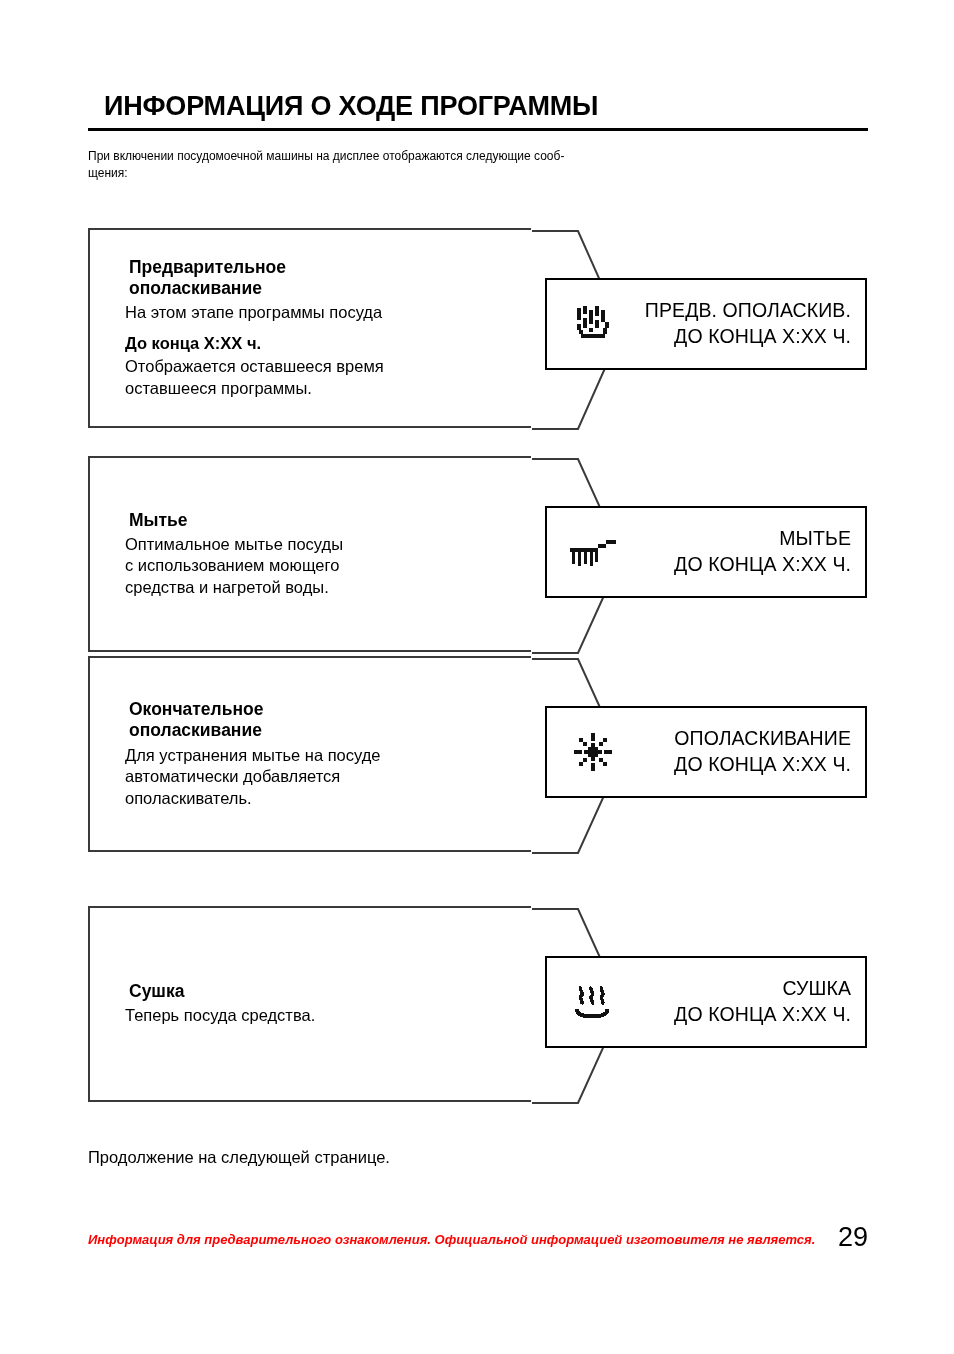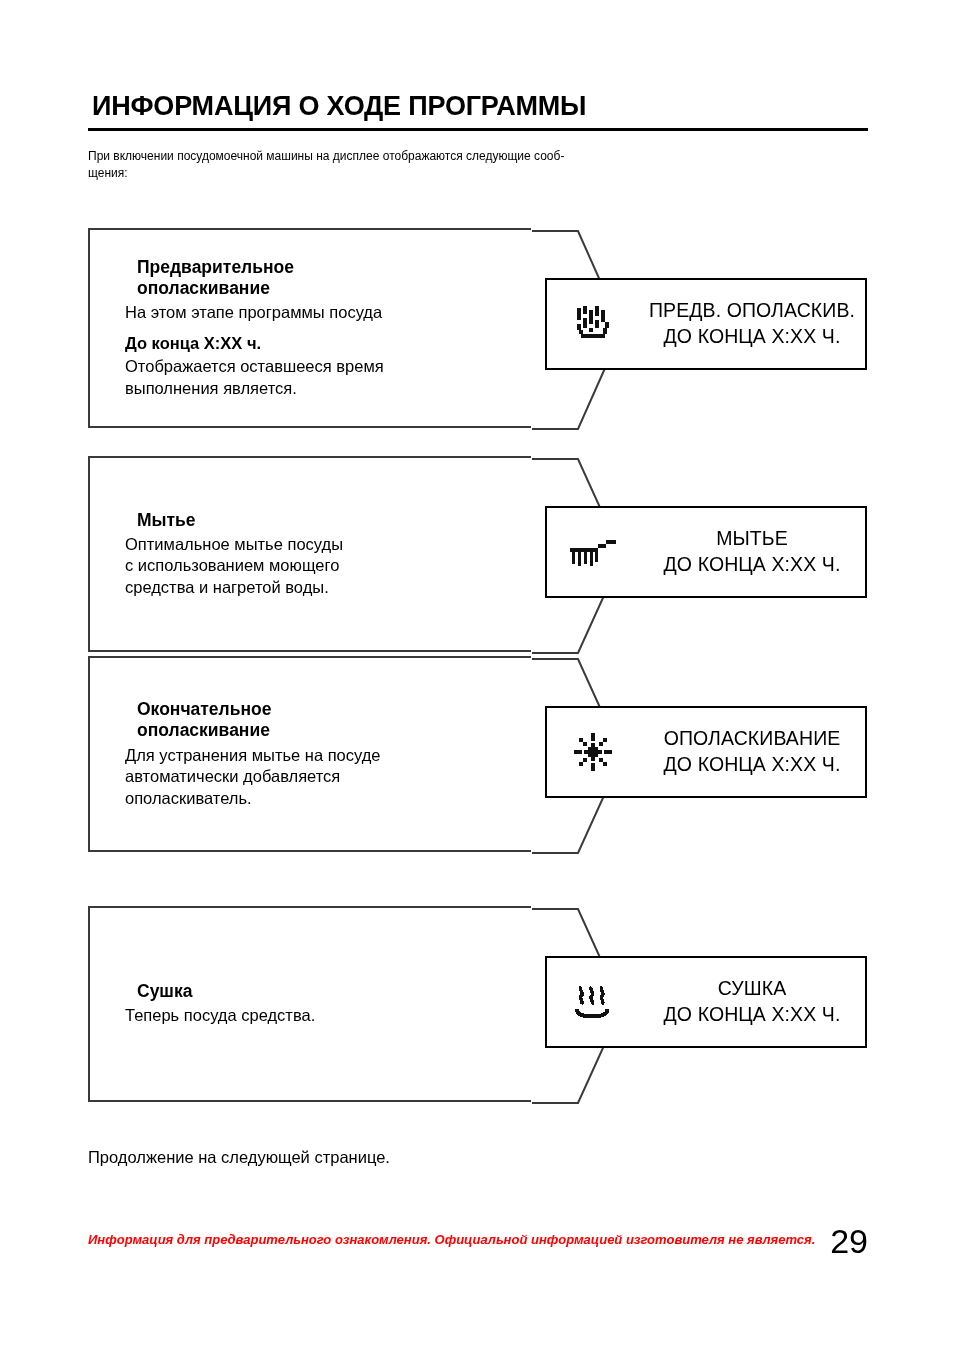--- a/index.html
+++ b/index.html
@@ -20,21 +20,21 @@
   .page {
     position: absolute;
     left: 0; top: 0;
     width: 954px;
     height: 1354px;
   }
 
   
   .page-title {
     position: absolute;
-    left: 92px;
+    left: 104px;
     top: 92px;
     width: 780px;
     font-size: 27px;
     font-weight: bold;
     letter-spacing: -0.2px;
     line-height: 1.05;
     white-space: nowrap;
   }
   .title-rule {
     position: absolute;
@@ -85,21 +85,21 @@
   .callout-tip svg { display: block; }
 
   .callout-body {
     padding-left: 35px;
     padding-right: 10px;
   }
   .c-head {
     font-size: 17.5px;
     font-weight: bold;
     line-height: 1.22;
-    margin: 0 0 3px 12px;
+    margin: 0 0 3px 4px;
   }
   .c-text {
     font-size: 16.5px;
     line-height: 1.3;
     margin: 0;
   }
   .c-sub {
     font-size: 16.5px;
     font-weight: bold;
     line-height: 1.3;
@@ -120,21 +120,22 @@
   .display-icon {
     width: 92px;
     flex: 0 0 92px;
     display: flex;
     align-items: center;
     justify-content: center;
   }
   .display-icon svg { display: block; }
   .display-lines {
     flex: 1 1 auto;
-    text-align: center;
+    text-align: right;
+    padding-right: 14px;
   }
   .display-line {
     font-size: 19.5px;
     line-height: 1.32;
     letter-spacing: 0.1px;
     white-space: nowrap;
   }
 
   
   .continued {
@@ -150,21 +151,21 @@
     font-size: 13px;
     font-style: italic;
     font-weight: bold;
     color: #ff0000;
     white-space: nowrap;
   }
   .page-number {
     position: absolute;
     right: 86px;
     top: 1222px;
-    font-size: 34px;
+    font-size: 27px;
     color: #000;
   }
 </style>
 </head>
 <body>
 
 <div class="page">
 
   <div class="page-title">ИНФОРМАЦИЯ О ХОДЕ ПРОГРАММЫ</div>
   <div class="title-rule"></div>
@@ -179,21 +180,21 @@
         <div class="c-head">
           <span>Предварительное</span><br>
           <span>ополаскивание</span>
         </div>
         <p class="c-text">
           <span>На этом этапе программы посуда</span><br>
         </p>
         <div class="c-sub">До конца X:XX ч.</div>
         <p class="c-text">
           <span>Отображается оставшееся время</span><br>
-          <span>выполнения является.</span>
+          <span>оставшееся программы.</span>
         </p>
       </div>
       <div class="callout-tip">
         <svg width="92" height="200" viewBox="0 0 92 200">
           <polyline points="0,1 46,1 90,100 46,199 0,199" fill="none" stroke="#3a3a3a" stroke-width="2"></polyline>
         </svg>
       </div>
     </div>
 
     <div class="display" style="top:50px;height:92px;">

